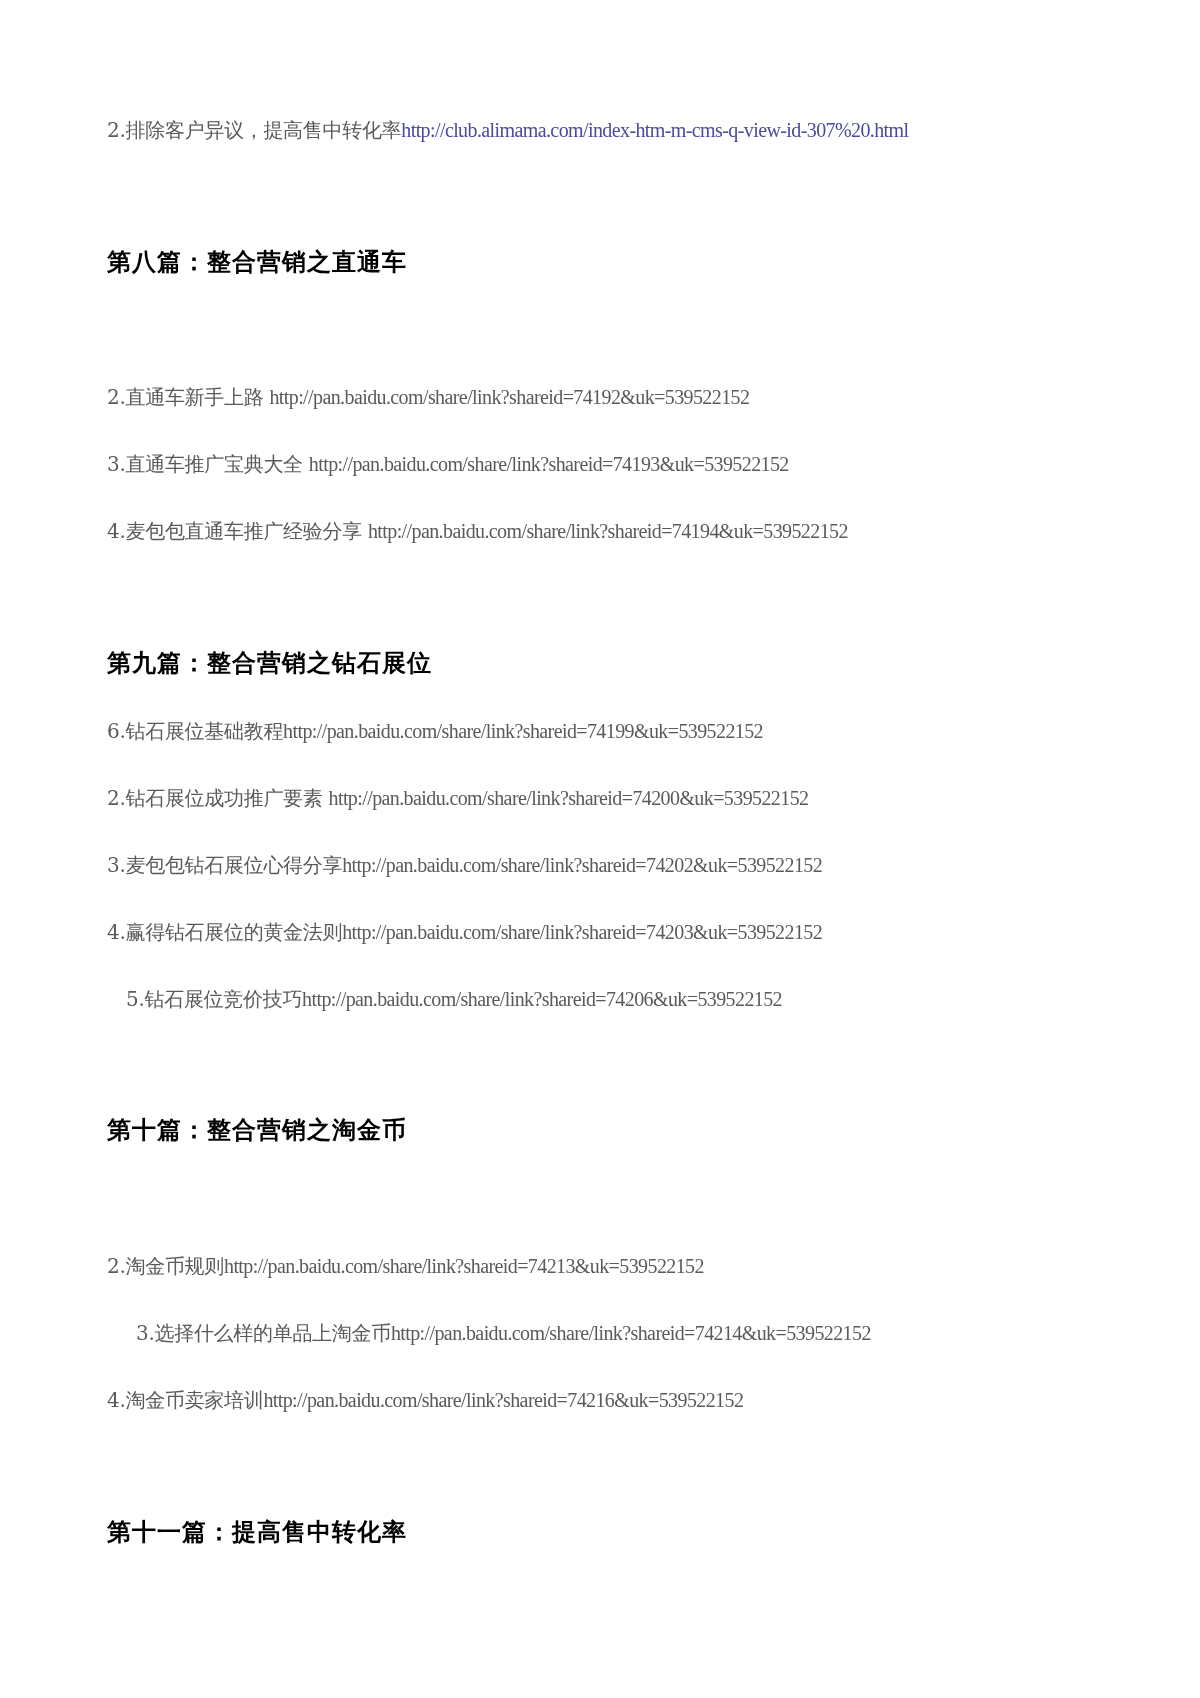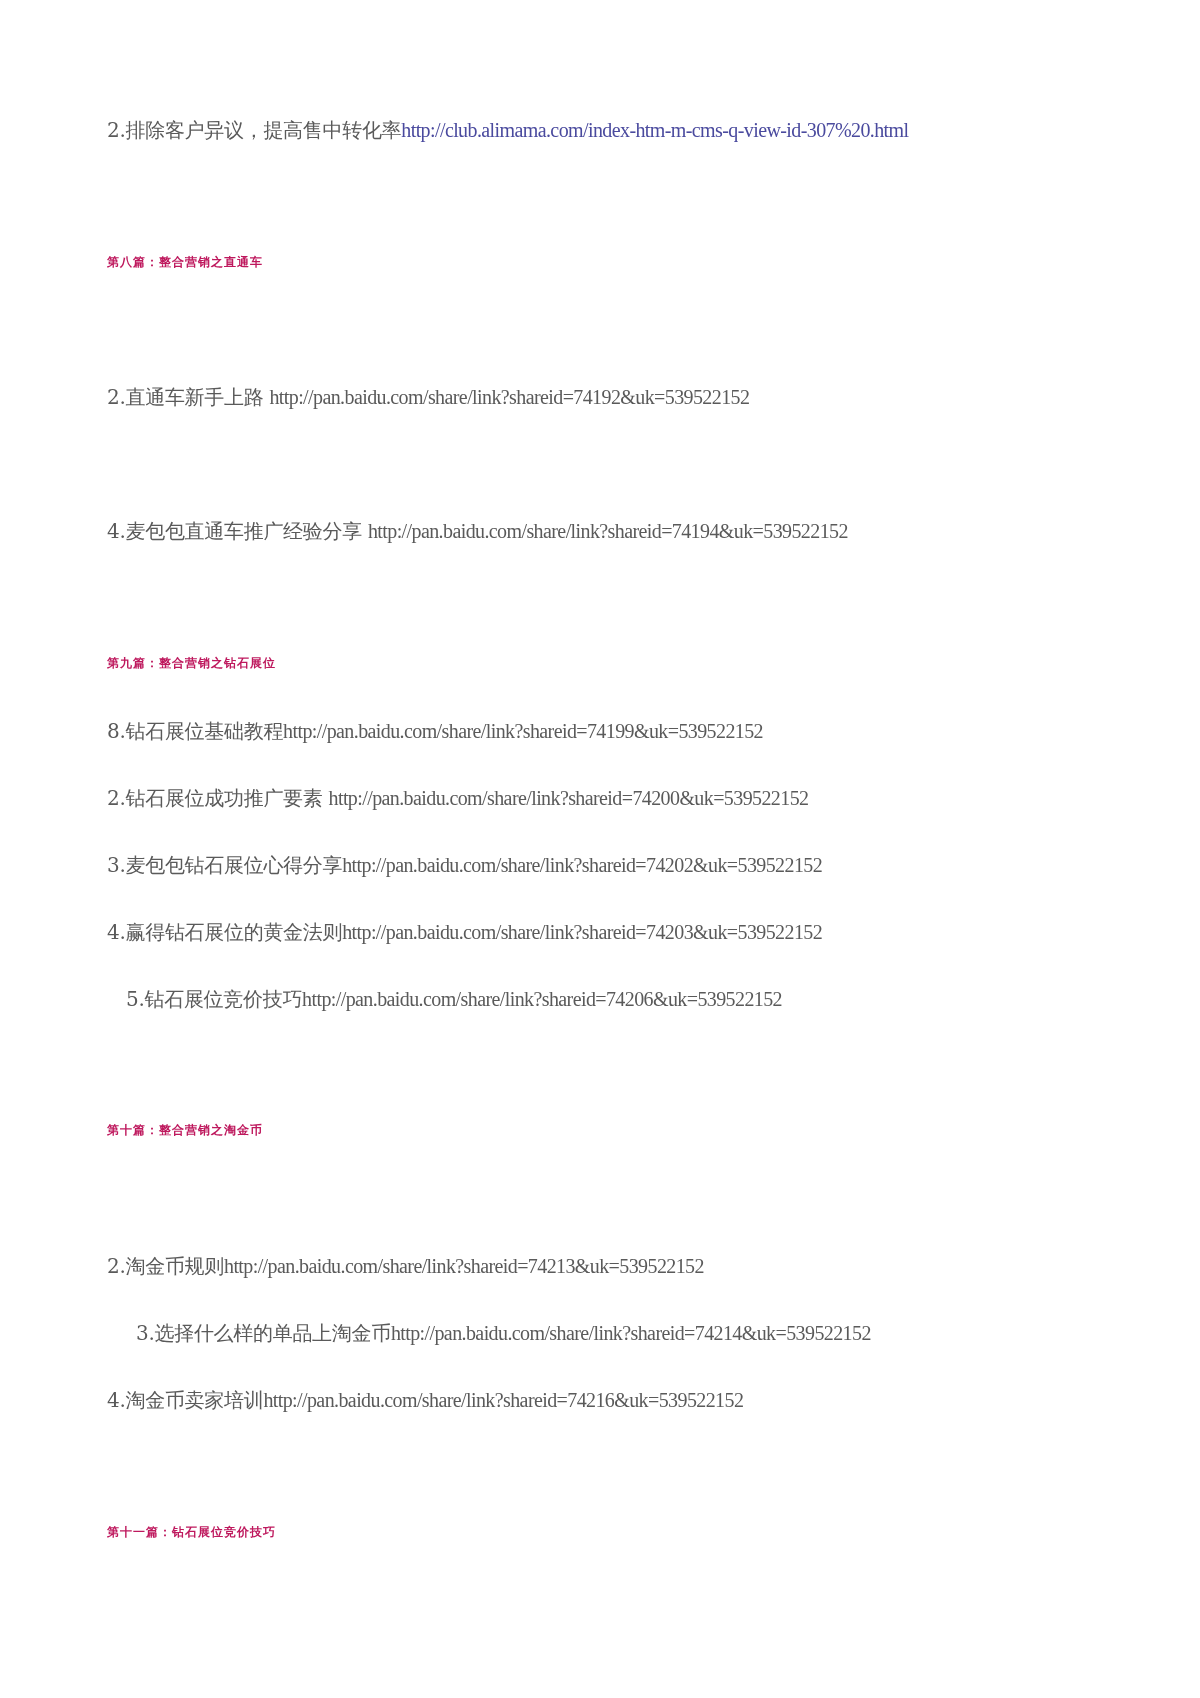--- a/index.html
+++ b/index.html
@@ -11,46 +11,49 @@
     .page { position: absolute; left: 0; top: 0; width: 1200px; height: 1502px; }
     .line {
       position: absolute; left: 107px;
       font-size: 20px; line-height: 26px; white-space: nowrap;
       color: #5a5a5a; letter-spacing: -0.3px;
     }
     .line .url { font-family: "Liberation Serif", "DejaVu Serif", serif; letter-spacing: -0.6px; }
     .line .url.blue { color: #4a4a9e; }
     .heading {
       position: absolute; left: 107px;
-      font-size: 12px; line-height: 26px; font-weight: bold; white-space: nowrap;
-      color: #be185d; letter-spacing: 1px;
+      font-size: 24px; line-height: 26px; font-weight: bold; white-space: nowrap;
+      color: #000000; letter-spacing: 1px;
     }
   </style>
 </head>
 <body>
 
 <div class="page">
 
   <div class="line" style="top:117px;">
     <span>2.排除客户异议，提高售中转化率</span><span class="url blue">http://club.alimama.com/index-htm-m-cms-q-view-id-307%20.html</span>
   </div>
 
   <div class="heading" style="top:249px;">第八篇：整合营销之直通车</div>
 
   <div class="line" style="top:384px;">
     <span>2.直通车新手上路 </span><span class="url">http://pan.baidu.com/share/link?shareid=74192&amp;uk=539522152</span>
   </div>
+  <div class="line" style="top:451px;">
+    <span>3.直通车推广宝典大全  </span><span class="url">http://pan.baidu.com/share/link?shareid=74193&amp;uk=539522152</span>
+  </div>
   <div class="line" style="top:518px;">
     <span>4.麦包包直通车推广经验分享  </span><span class="url">http://pan.baidu.com/share/link?shareid=74194&amp;uk=539522152</span>
   </div>
 
   <div class="heading" style="top:650px;">第九篇：整合营销之钻石展位</div>
 
   <div class="line" style="top:718px;">
-    <span>8.钻石展位基础教程</span><span class="url">http://pan.baidu.com/share/link?shareid=74199&amp;uk=539522152</span>
+    <span>6.钻石展位基础教程</span><span class="url">http://pan.baidu.com/share/link?shareid=74199&amp;uk=539522152</span>
   </div>
   <div class="line" style="top:785px;">
     <span>2.钻石展位成功推广要素  </span><span class="url">http://pan.baidu.com/share/link?shareid=74200&amp;uk=539522152</span>
   </div>
   <div class="line" style="top:852px;">
     <span>3.麦包包钻石展位心得分享</span><span class="url">http://pan.baidu.com/share/link?shareid=74202&amp;uk=539522152</span>
   </div>
   <div class="line" style="top:919px;">
     <span>4.赢得钻石展位的黄金法则</span><span class="url">http://pan.baidu.com/share/link?shareid=74203&amp;uk=539522152</span>
   </div>
@@ -63,15 +66,15 @@
   <div class="line" style="top:1253px;">
     <span>2.淘金币规则</span><span class="url">http://pan.baidu.com/share/link?shareid=74213&amp;uk=539522152</span>
   </div>
   <div class="line" style="top:1320px;margin-left:29px;">
     <span>3.选择什么样的单品上淘金币</span><span class="url">http://pan.baidu.com/share/link?shareid=74214&amp;uk=539522152</span>
   </div>
   <div class="line" style="top:1387px;">
     <span>4.淘金币卖家培训</span><span class="url">http://pan.baidu.com/share/link?shareid=74216&amp;uk=539522152</span>
   </div>
 
-  <div class="heading" style="top:1519px;">第十一篇：钻石展位竞价技巧</div>
+  <div class="heading" style="top:1519px;">第十一篇：提高售中转化率</div>
 
 </div>
 
 </body></html>

